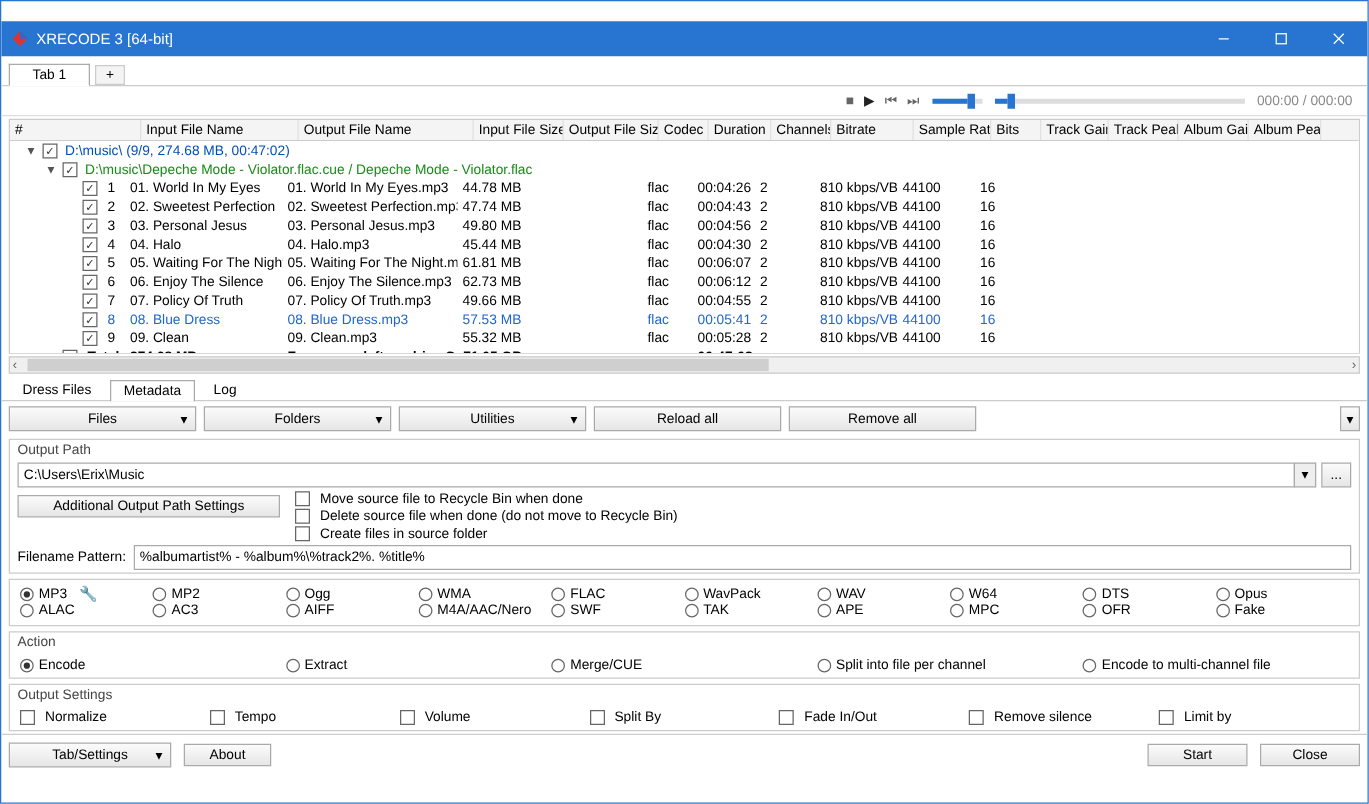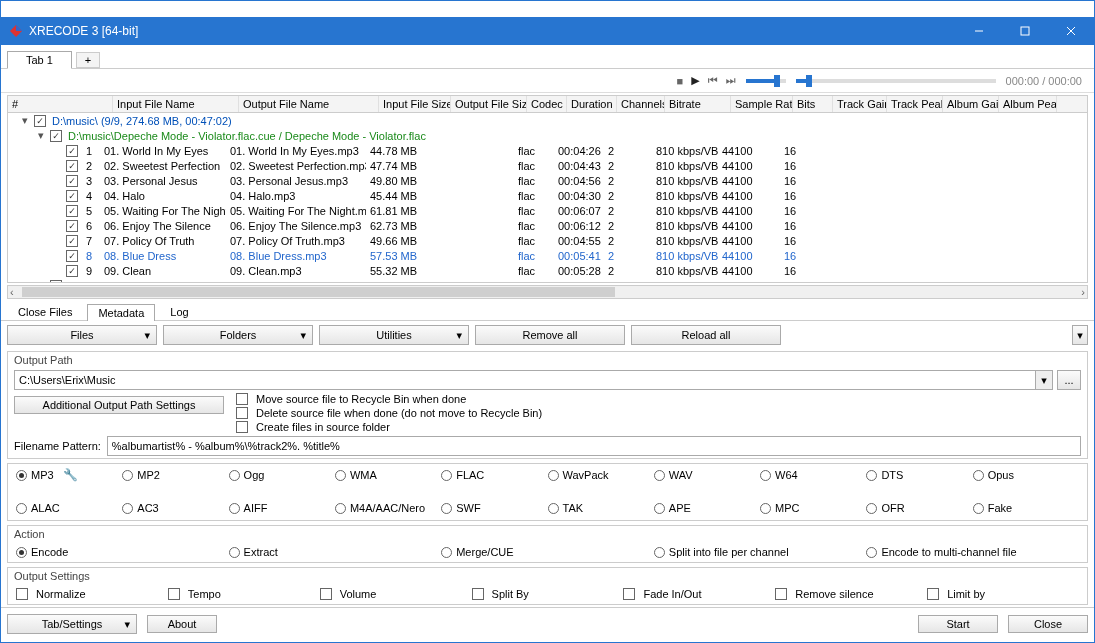--- a/index.html
+++ b/index.html
@@ -39,21 +39,21 @@
 .dropbtn.small { flex: 0 0 16px; width: 16px; }
 .section { margin: 2px 6px; border: 1px solid #ccc; }
 .section .hdr { padding: 2px 6px; color: #444; }
 .pathrow { display: flex; gap: 4px; padding: 2px 6px; align-items: center; }
 .pathrow input { flex: 1; border: 1px solid #aaa; height: 20px; padding: 0 4px; }
 .pathrow .dots { width: 24px; height: 20px; border: 1px solid #aaa; background: linear-gradient(#fbfbfb,#e6e6e6); text-align: center; line-height: 18px; }
 .chkrow { display: flex; align-items: center; gap: 4px; padding: 1px 6px; }
 .widebtn { border: 1px solid #aaa; background: linear-gradient(#fbfbfb,#e6e6e6); padding: 2px 12px; }
 .patrow { display: flex; gap: 6px; padding: 2px 6px; align-items: center; }
 .patrow input { flex: 1; border: 1px solid #aaa; height: 20px; padding: 0 4px; }
-.fmtgrid { display: grid; grid-template-columns: repeat(10, 1fr); padding: 4px 8px 6px 8px; row-gap: 20px; text-align: center; }
+.fmtgrid { display: grid; grid-template-columns: repeat(10, 1fr); padding: 4px 8px 6px 8px; row-gap: 0; text-align: center; }
 .radio { display: flex; align-items: center; gap: 4px; }
 .radio .r { width: 11px; height: 11px; border: 1px solid #666; border-radius: 50%; display: inline-flex; align-items: center; justify-content: center; }
 .radio .r.on::after { content: ""; width: 5px; height: 5px; background: #333; border-radius: 50%; }
 .wrench { font-size: 12px; }
 .actiongrid { display: grid; grid-template-columns: repeat(5, 1fr); padding: 4px 8px; }
 .osgrid { display: grid; grid-template-columns: repeat(7, 1fr); padding: 4px 8px; }
 .botbar { display: flex; padding: 6px; gap: 10px; align-items: center; border-top: 1px solid #ccc; }
 .botbar .spacer { flex: 1; }
 .blue { color: #2266cc; }
 svg { display: block; }
@@ -287,43 +287,43 @@
       </div>
     </div>
 </div>
 <div class="hscroll">
   <span style="color:#666;z-index:1">‹</span>
   <div class="thumb"></div>
   <span style="color:#666;z-index:1">›</span>
 </div>
 
 <div class="subtabs">
-  <div class="st">Close Files</div>
+  <div class="st">Dress Files</div>
   <div class="st active">Metadata</div>
   <div class="st">Log</div>
 </div>
 
 <div class="dropbar">
   <div class="dropbtn">
       <span>Files</span>
       <span class="arrow">▾</span>
     </div>
   <div class="dropbtn">
       <span>Folders</span>
       <span class="arrow">▾</span>
     </div>
   <div class="dropbtn">
       <span>Utilities</span>
       <span class="arrow">▾</span>
     </div>
   <div class="dropbtn">
+      <span>Reload all</span>
+    </div>
+  <div class="dropbtn">
       <span>Remove all</span>
-    </div>
-  <div class="dropbtn">
-      <span>Reload all</span>
     </div>
   <div style="flex:1"></div>
   <div class="dropbtn small">
       <span>▾</span>
     </div>
 </div>
 
 <div class="section">
   <div class="hdr">Output Path</div>
   <div class="pathrow">

